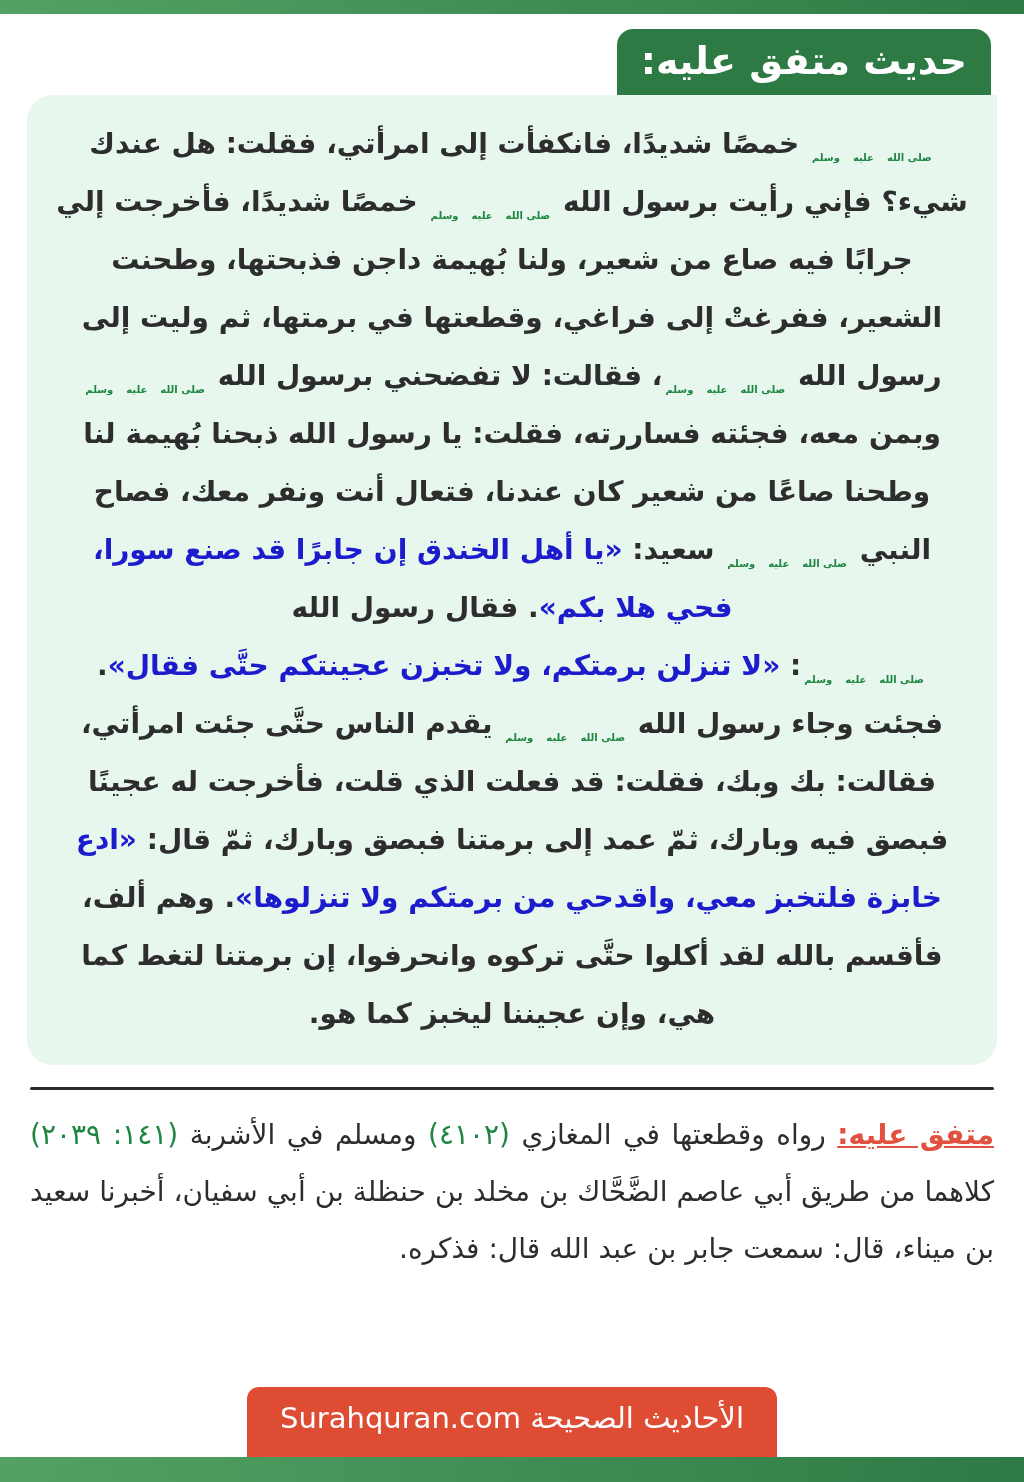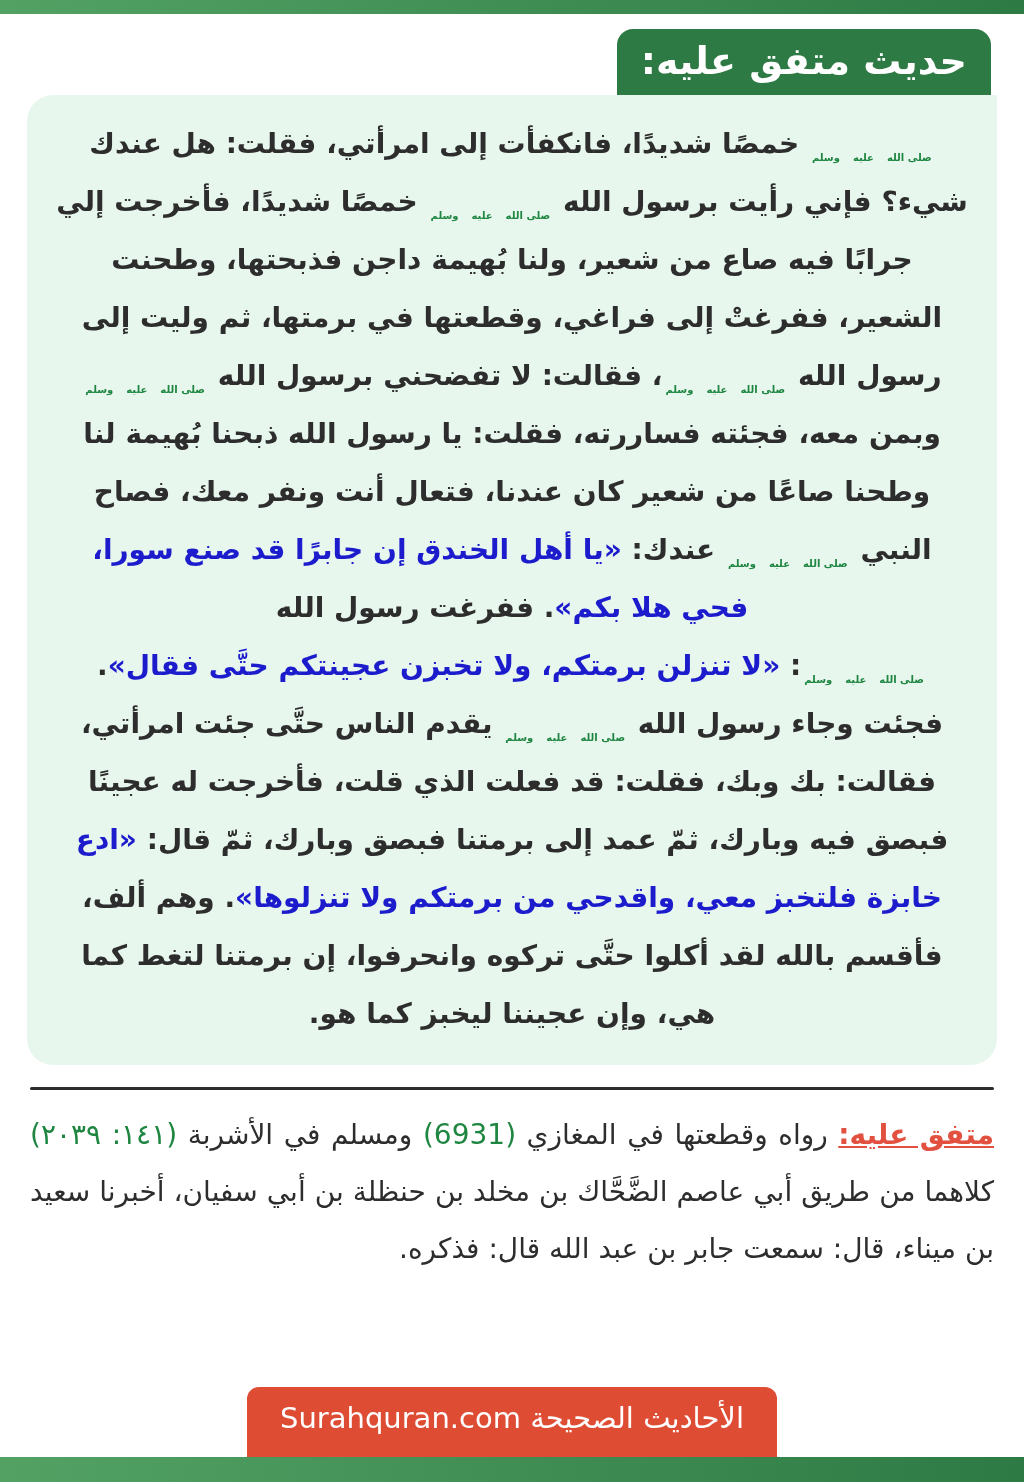--- a/index.html
+++ b/index.html
@@ -131,30 +131,30 @@
         <span class="saw-line">عليه</span>
         <span class="saw-line">وسلم</span>
       </span><span class="c-dark">، فقالت: لا تفضحني برسول الله </span><span class="saw">
         <span class="saw-line">صلى الله</span>
         <span class="saw-line">عليه</span>
         <span class="saw-line">وسلم</span>
       </span><span class="c-dark"> وبمن معه، فجئته فساررته، فقلت: يا رسول الله ذبحنا بُهيمة لنا وطحنا صاعًا من شعير كان عندنا، فتعال أنت ونفر معك، فصاح النبي </span><span class="saw">
         <span class="saw-line">صلى الله</span>
         <span class="saw-line">عليه</span>
         <span class="saw-line">وسلم</span>
-      </span><span class="c-dark"> عندك: </span><span class="c-blue">«يا أهل الخندق إن جابرًا قد صنع سورا، فحي هلا بكم»</span><span class="c-dark">. ففرغت رسول الله</span><br><span class="saw">
+      </span><span class="c-dark"> سعيد: </span><span class="c-blue">«يا أهل الخندق إن جابرًا قد صنع سورا، فحي هلا بكم»</span><span class="c-dark">. فقال رسول الله</span><br><span class="saw">
         <span class="saw-line">صلى الله</span>
         <span class="saw-line">عليه</span>
         <span class="saw-line">وسلم</span>
       </span><span class="c-dark">: </span><span class="c-blue">«لا تنزلن برمتكم، ولا تخبزن عجينتكم حتَّى فقال»</span><span class="c-dark">. فجئت وجاء رسول الله </span><span class="saw">
         <span class="saw-line">صلى الله</span>
         <span class="saw-line">عليه</span>
         <span class="saw-line">وسلم</span>
       </span><span class="c-dark"> يقدم الناس حتَّى جئت امرأتي، فقالت: بك وبك، فقلت: قد فعلت الذي قلت، فأخرجت له عجينًا فبصق فيه وبارك، ثمّ عمد إلى برمتنا فبصق وبارك، ثمّ قال: </span><span class="c-blue">«ادع خابزة فلتخبز معي، واقدحي من برمتكم ولا تنزلوها»</span><span class="c-dark">. وهم ألف، فأقسم بالله لقد أكلوا حتَّى تركوه وانحرفوا، إن برمتنا لتغط كما هي، وإن عجيننا ليخبز كما هو.</span></p>
 </div>
 
 <div class="divider"></div>
 
-<p class="takhrij-text"><span class="c-red">متفق عليه:</span><span class="c-dark"> رواه وقطعتها في المغازي </span><span class="c-green">(6931)</span><span class="c-dark"> ومسلم في الأشربة </span><span class="c-green">(١٤١: ٢٠٣٩)</span><span class="c-dark"> كلاهما من طريق أبي عاصم الضَّحَّاك بن مخلد بن حنظلة بن أبي سفيان، أخبرنا سعيد بن ميناء، قال: سمعت جابر بن عبد الله قال: فذكره.</span></p>
+<p class="takhrij-text"><span class="c-red">متفق عليه:</span><span class="c-dark"> رواه وقطعتها في المغازي </span><span class="c-green">(٤١٠٢)</span><span class="c-dark"> ومسلم في الأشربة </span><span class="c-green">(١٤١: ٢٠٣٩)</span><span class="c-dark"> كلاهما من طريق أبي عاصم الضَّحَّاك بن مخلد بن حنظلة بن أبي سفيان، أخبرنا سعيد بن ميناء، قال: سمعت جابر بن عبد الله قال: فذكره.</span></p>
 
 <div class="site-button">الأحاديث الصحيحة Surahquran.com</div>
 
 <div class="accent-bar bottom"></div>
 
 </body></html>

